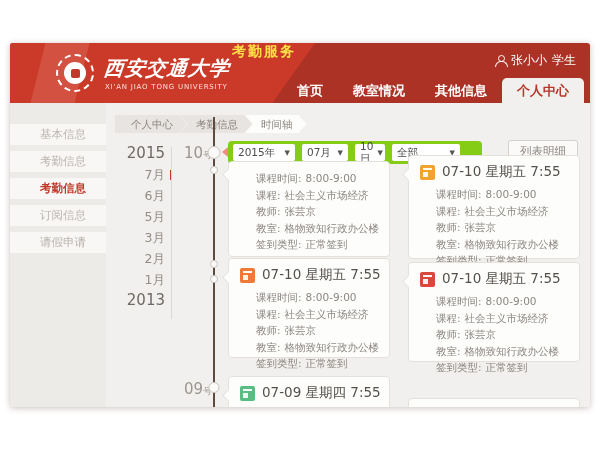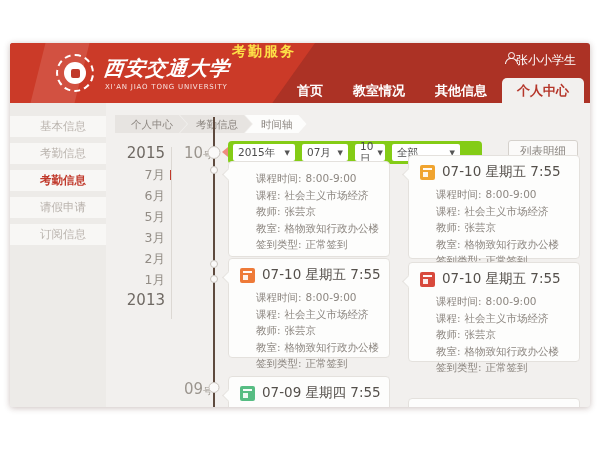--- a/index.html
+++ b/index.html
@@ -17,32 +17,32 @@
                 background:rgba(255,230,220,.14); transform:skewX(-14deg); }
   .logo { position:absolute; left:46px; top:11px; width:38px; height:38px; border-radius:50%;
           border:2px dashed #fff; display:flex; align-items:center; justify-content:center; }
   .logo-inner { width:22px; height:22px; border-radius:50%; background:#fff; display:flex; align-items:center; justify-content:center; }
   .logo-core { width:9px; height:9px; background:#c0392b; border-radius:2px; }
   .uni-zh { position:absolute; left:94px; top:12px; color:#fff; font-size:20px; font-weight:bold;
             font-style:italic; letter-spacing:1px; transform:skewX(-6deg); white-space:nowrap; }
   .svc-title { position:absolute; left:222px; top:0; color:#fde047; font-size:14px; font-weight:bold; letter-spacing:2px; white-space:nowrap; }
   .uni-en { position:absolute; left:95px; top:40px; color:#fff; opacity:.85; font-size:7px; letter-spacing:.8px; white-space:nowrap; }
 
-  .userbox { position:absolute; right:14px; top:9px; display:flex; 
+  .userbox { position:absolute; right:14px; top:9px; display:flex; align-items:center; gap:5px;
              color:#fff; font-size:12px; }
   .person { position:relative; width:11px; height:11px; }
   .person::before { content:''; position:absolute; left:3px; top:0; width:5px; height:5px; border:1px solid #fff; border-radius:50%; }
   .person::after  { content:''; position:absolute; left:0; top:6px; width:11px; height:5px; border:1px solid #fff; border-bottom:none; border-radius:6px 6px 0 0; }
 
   .nav { position:absolute; right:6px; top:35px; height:25px; display:flex; align-items:flex-end; }
   .nav-item { height:25px; line-height:25px; padding:0 15px; color:#fff; font-size:13px; font-weight:bold; cursor:pointer; white-space:nowrap; }
   .nav-item.active { background:#f2f0ee; color:#b5362a; border-radius:5px 5px 0 0; }
 
   
-  .sidebar { position:absolute; left:0; top:60px; bottom:0; width:96px; background:#edebe8; padding-top:13px; }
+  .sidebar { position:absolute; left:0; top:60px; bottom:0; width:96px; background:#edebe8; padding-top:21px; }
   .side-item { height:21px; line-height:21px; background:#f8f7f5; margin-bottom:6px;
                padding-left:30px; font-size:11.5px; color:#b9b3ad; cursor:pointer; }
   .side-item.active { color:#c0392b; font-weight:bold; }
 
   
   .crumbs { position:absolute; left:105px; top:72px; display:flex; }
   .crumb { height:18px; line-height:18px; padding:0 14px 0 16px; margin-left:-7px;
            font-size:10.5px; color:#8d8781; background:#e7e4e1;
            clip-path:polygon(0 0,calc(100% - 8px) 0,100% 50%,calc(100% - 8px) 100%,0 100%,8px 50%); }
   .crumb:first-child { margin-left:0; clip-path:polygon(0 0,calc(100% - 8px) 0,100% 50%,calc(100% - 8px) 100%,0 100%); }
@@ -130,22 +130,22 @@
       <div class="nav-item">教室情况</div>
       <div class="nav-item">其他信息</div>
       <div class="nav-item active">个人中心</div>
     </div>
   </div>
 
   <div class="sidebar">
     <div class="side-item">基本信息</div>
     <div class="side-item">考勤信息</div>
     <div class="side-item active">考勤信息</div>
+    <div class="side-item">订阅信息</div>
     <div class="side-item">请假申请</div>
-    <div class="side-item">订阅信息</div>
   </div>
 
   <div class="crumbs">
     <div class="crumb">个人中心</div>
     <div class="crumb">考勤信息</div>
     <div class="crumb current">时间轴</div>
   </div>
 
   <div class="scale">
     <span class="yr">2015</span>

